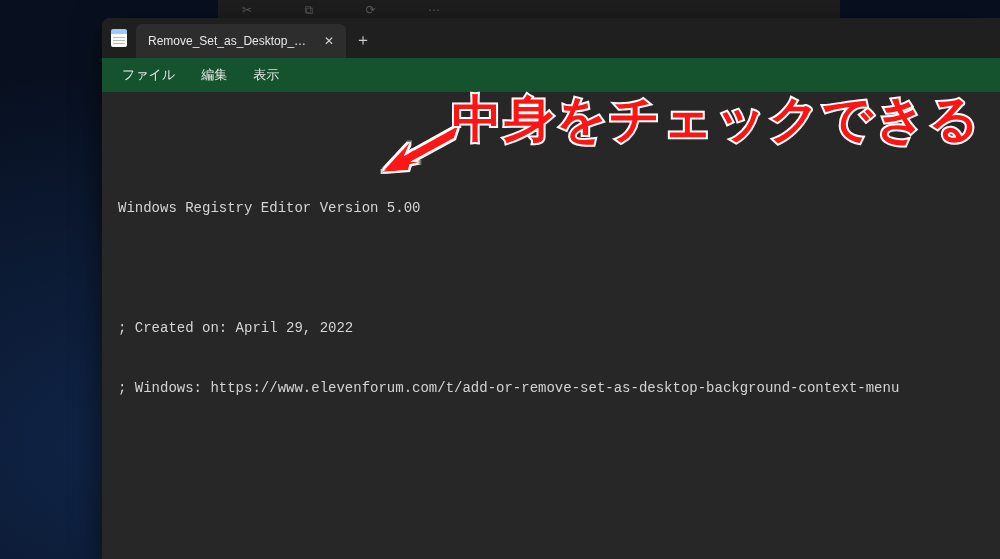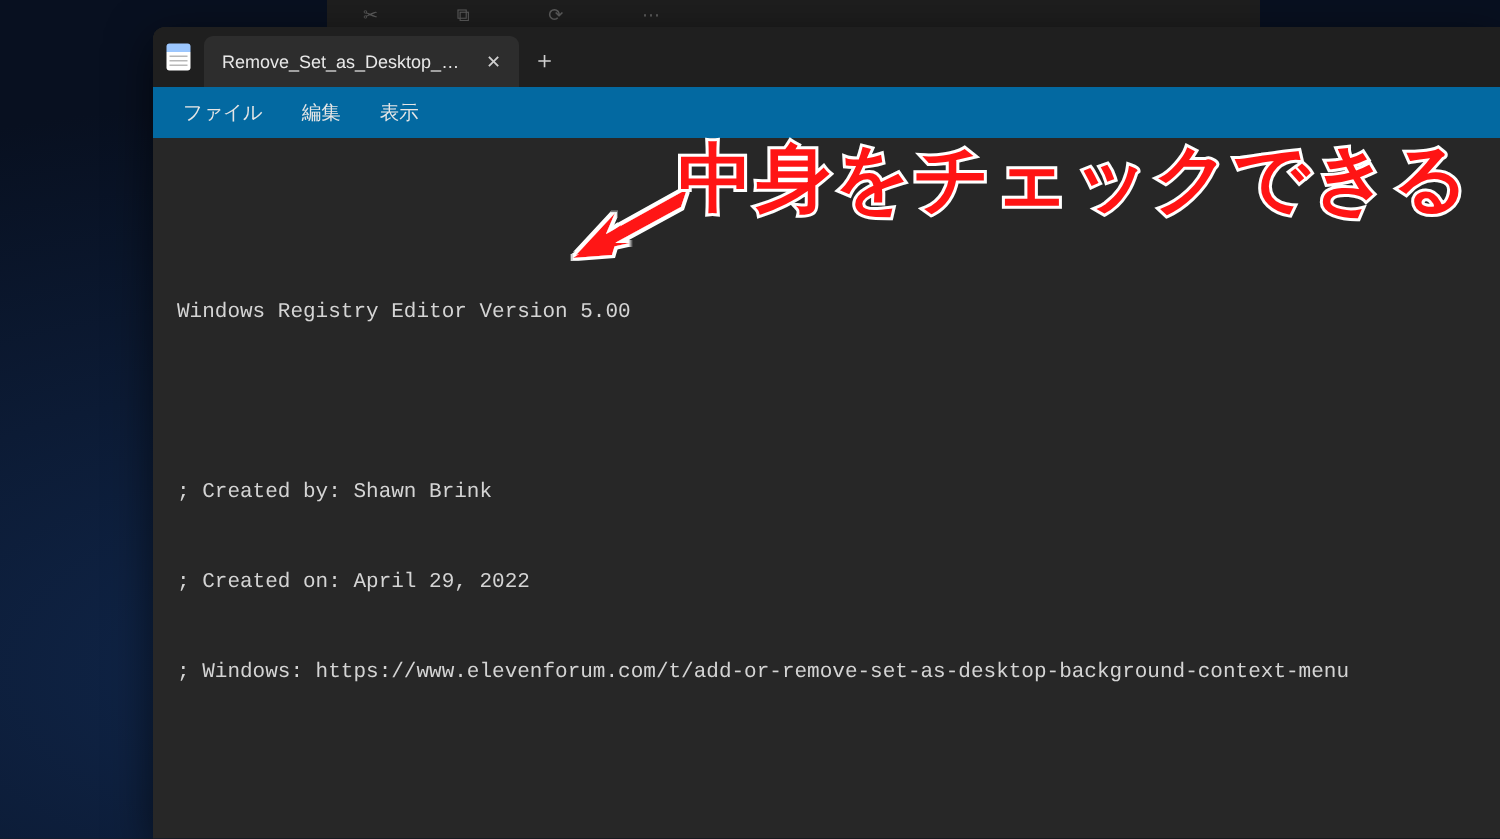--- a/index.html
+++ b/index.html
@@ -100,21 +100,21 @@
     width: 34px;
     display: flex; align-items: center; justify-content: center;
     color: #cfcfcf;
     font-size: 16px;
     cursor: pointer;
     margin-top: 4px;
   }
 
   .menubar {
     height: 34px;
-    background: #0369a1;
+    background: #14532d;
     display: flex;
     align-items: center;
     padding-left: 10px;
     gap: 6px;
   }
   .menu-item {
     color: #e6e6e6;
     font-size: 13px;
     padding: 4px 10px;
     cursor: pointer;
@@ -183,21 +183,20 @@
   <div class="menubar">
     <div class="menu-item">ファイル</div>
     <div class="menu-item">編集</div>
     <div class="menu-item">表示</div>
   </div>
 
   <div class="editor">
     <div class="hdr-block">
       <span class="l">Windows Registry Editor Version 5.00</span>
       <span class="l">&nbsp;</span>
-      <span class="l">; Created by: Shawn Brink</span>
       <span class="l">; Created on: April 29, 2022</span>
       <span class="l">; Windows: https://www.elevenforum.com/t/add-or-remove-set-as-desktop-background-context-menu</span>
     </div>
     
     
     
     
     
     
     

